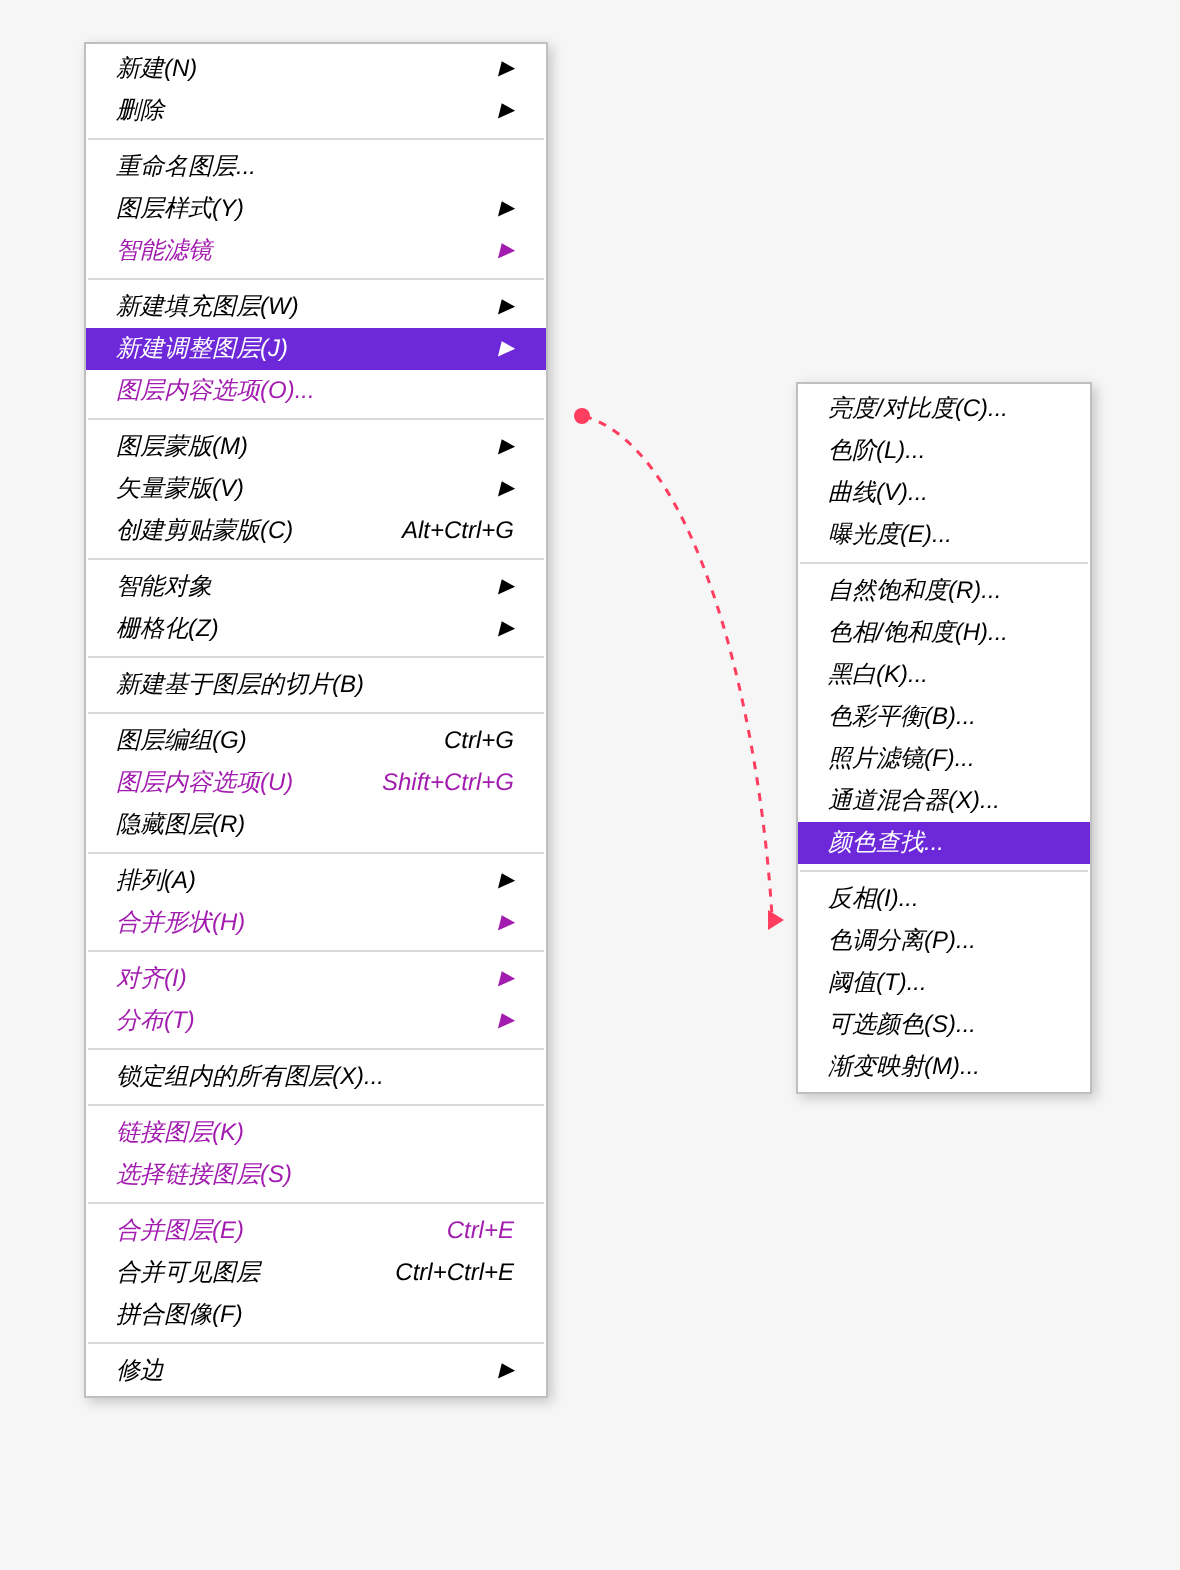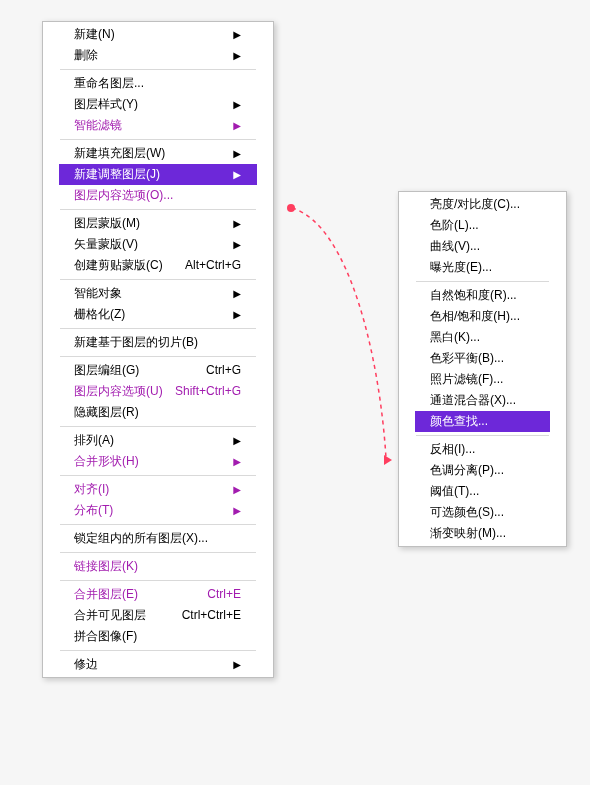--- a/index.html
+++ b/index.html
@@ -11,31 +11,32 @@
     width: 590px;
     height: 785px;
     position: relative;
     overflow: hidden;
   }
   .menu {
     position: absolute;
     background: #fff;
     border: 1px solid #bfbfbf;
     box-shadow: 2px 2px 6px rgba(0,0,0,0.2);
-    padding: 2px 16px;
+    padding: 2px 0;
+    font-style: italic;
   }
   .menu-main {
     left: 42px;
     top: 21px;
     width: 232px;
   }
   .menu-sub {
     left: 398px;
     top: 191px;
-    width: 169px;
+    width: 148px;
   }
   .item {
     display: flex;
     align-items: center;
     justify-content: space-between;
     padding: 3px 16px 3px 15px;
     line-height: 15px;
     cursor: default;
     white-space: nowrap;
     position: relative;
@@ -176,20 +177,23 @@
       <span class="arrow">▶</span>
     </div>
     <div class="sep"></div>
     <div class="item">
       <span>锁定组内的所有图层(X)...</span>
     </div>
     <div class="sep"></div>
     <div class="item disabled">
       <span>链接图层(K)</span>
     </div>
+    <div class="item disabled">
+      <span>选择链接图层(S)</span>
+    </div>
     <div class="sep"></div>
     <div class="item disabled">
       <span>合并图层(E)</span>
       <span class="shortcut">Ctrl+E</span>
     </div>
     <div class="item">
       <span>合并可见图层</span>
       <span class="shortcut">Ctrl+Ctrl+E</span>
     </div>
     <div class="item">

